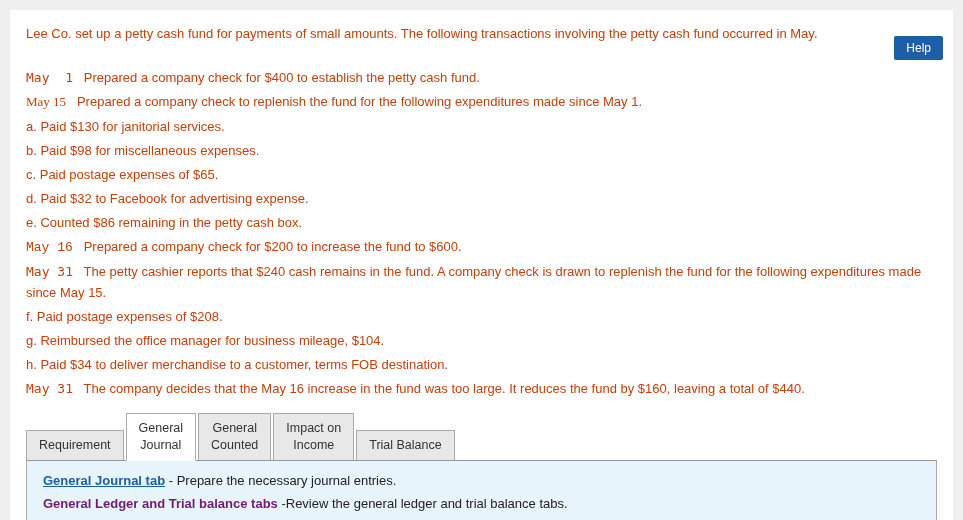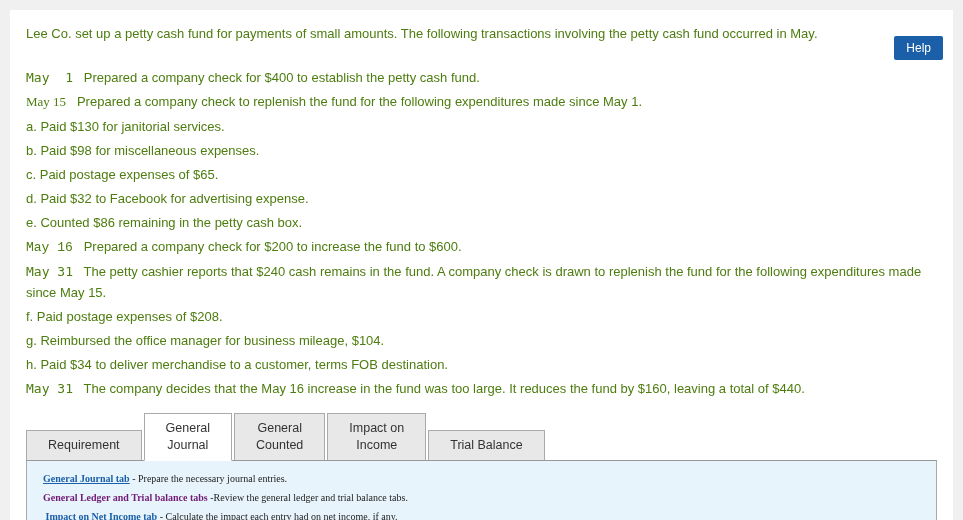--- a/index.html
+++ b/index.html
@@ -14,38 +14,38 @@
       padding: 10px;
     }
     .page-container {
       width: 943px;
       background: #fff;
       padding: 14px 16px 10px 16px;
     }
     .problem-text {
       font-size: 13px;
       line-height: 1.55;
-      color: #4d7c0f;
+      color: #c2410c;
       margin-bottom: 14px;
     }
     .problem-text p {
       margin-bottom: 4px;
     }
     .indent-1 {
     }
     .tabs-section {
       margin-top: 8px;
     }
     .tabs-row {
       display: flex;
       align-items: flex-end;
       border-bottom: 1px solid #999;
     }
     .tab {
-      padding: 6px 21px;
+      padding: 6px 12px;
       border: 1px solid #aaa;
       border-bottom: none;
       background: #e8e8e8;
       cursor: pointer;
       font-size: 12.5px;
       color: #333;
       margin-right: 2px;
       min-width: 70px;
       text-align: center;
       line-height: 1.35;
@@ -57,24 +57,23 @@
       font-weight: normal;
     }
     .tab-content-box {
       border: 1px solid #aaa;
       border-top: none;
       background: #e8f4fc;
       padding: 12px 16px 14px 16px;
       min-height: 110px;
     }
     .tab-content-line {
-      font-size: 10px;
+      font-size: 13px;
       margin-bottom: 8px;
       color: #222;
-      font-family: Liberation Serif, serif;
     }
     .tab-content-line .bold-blue {
       font-weight: bold;
       color: #701a75;
     }
     .tab-content-line .underline-blue {
       font-weight: bold;
       color: #1a5fa8;
       text-decoration: underline;
     }

